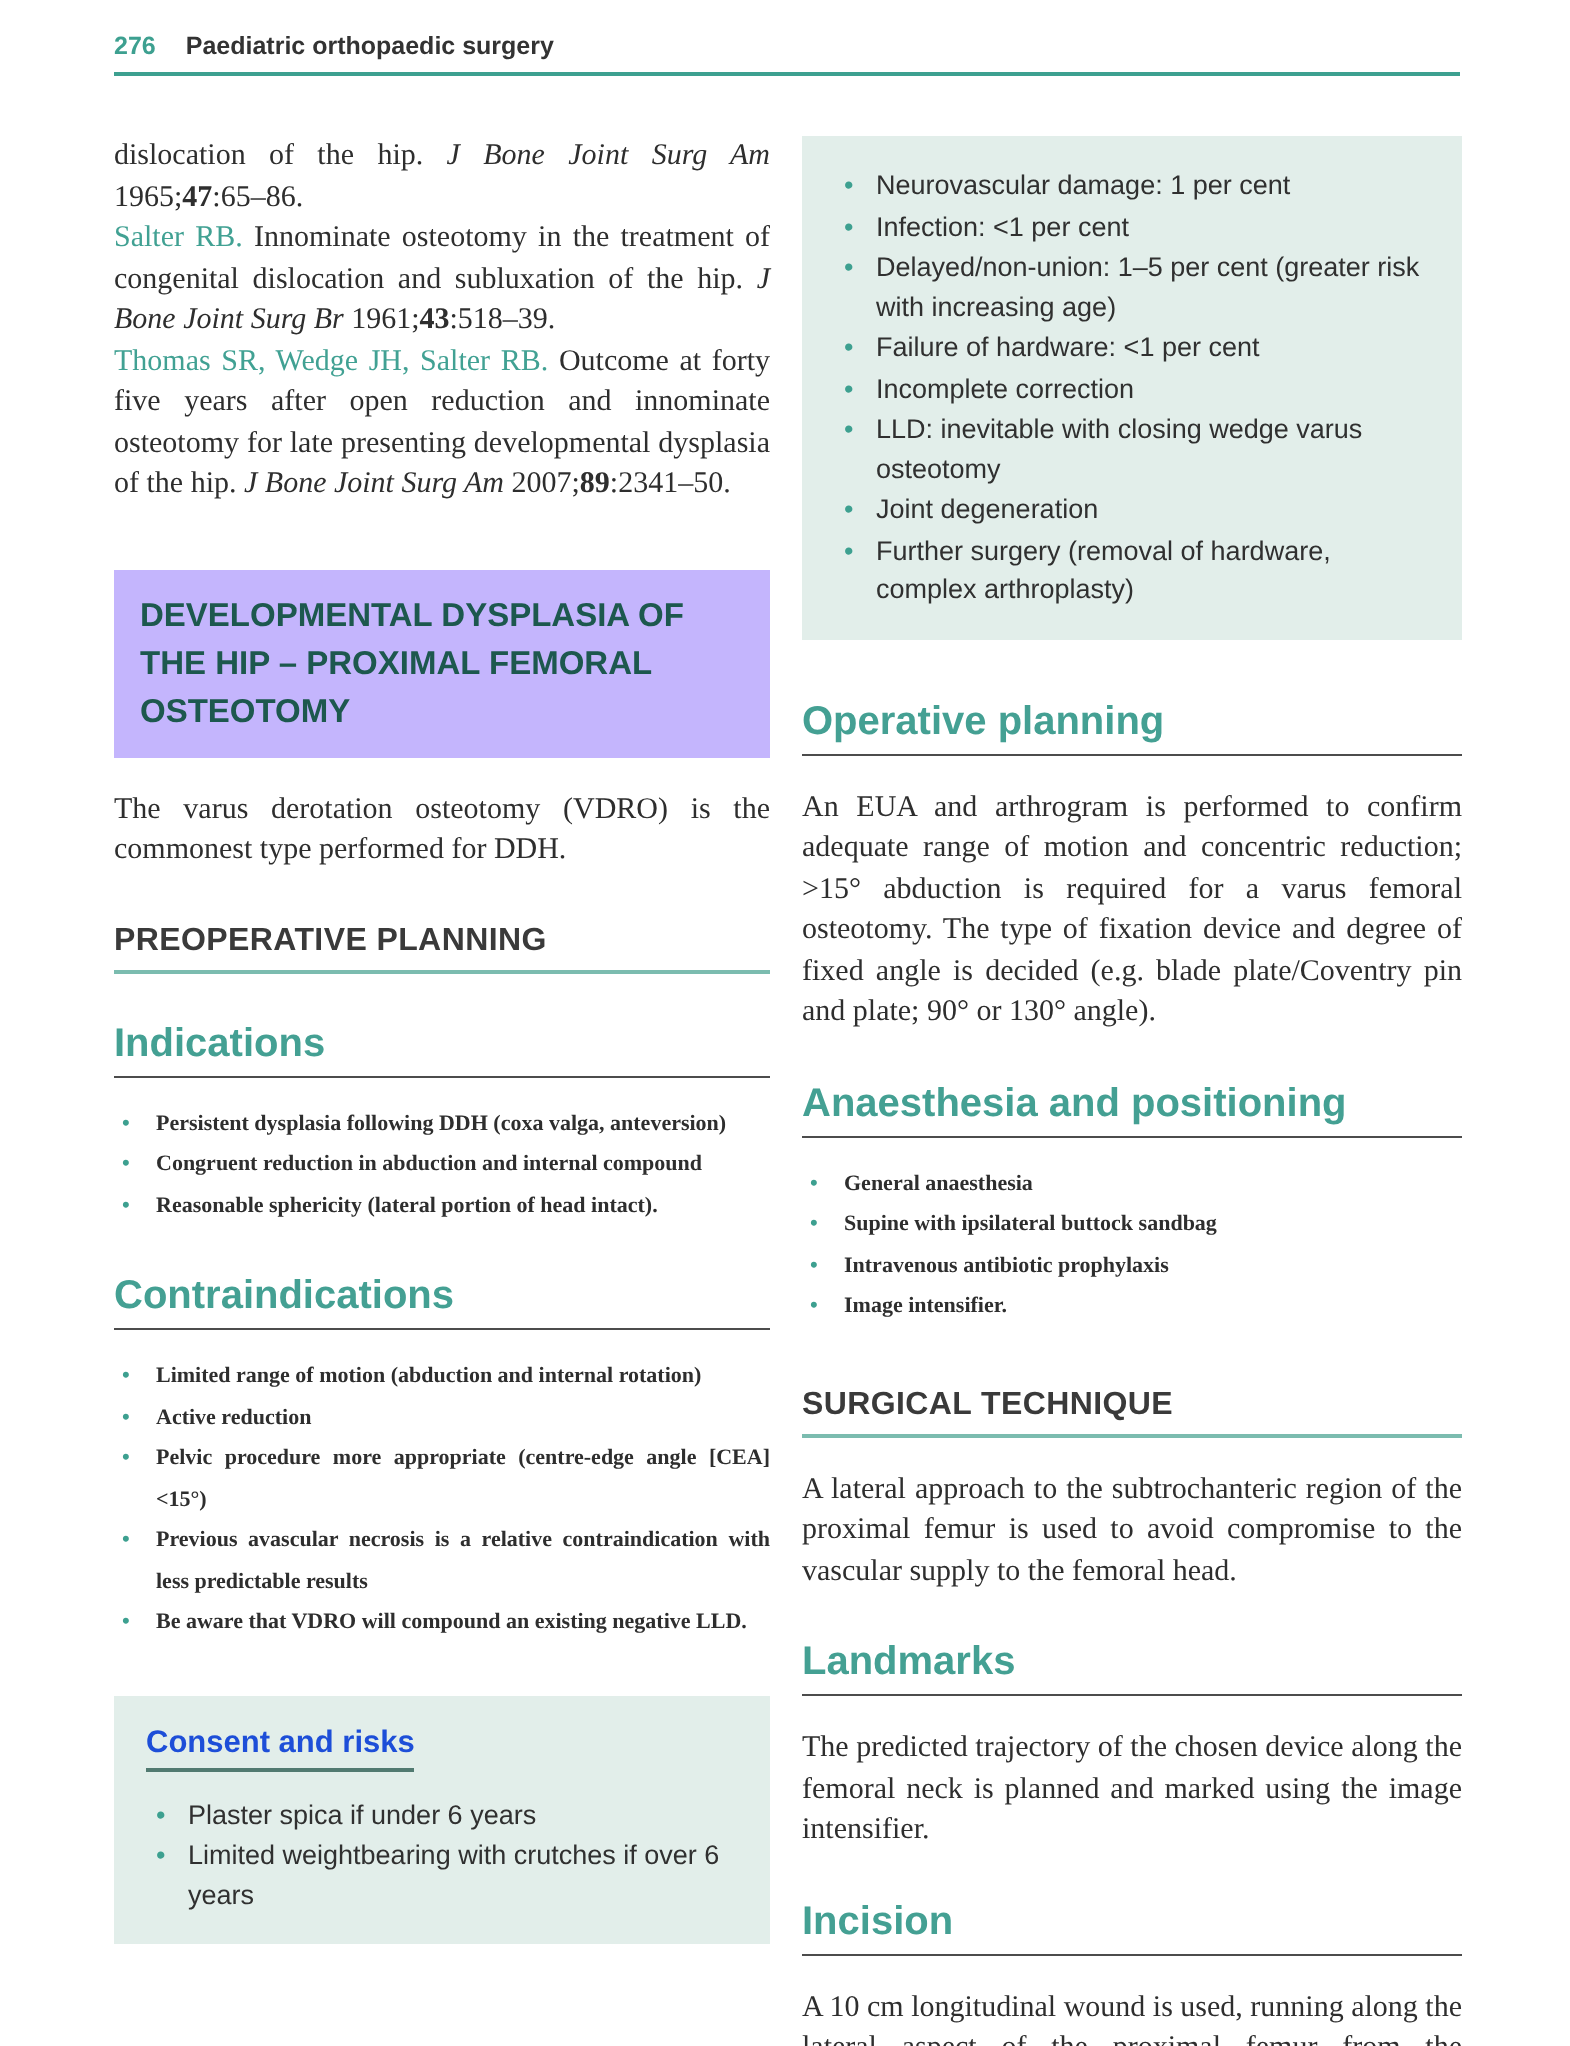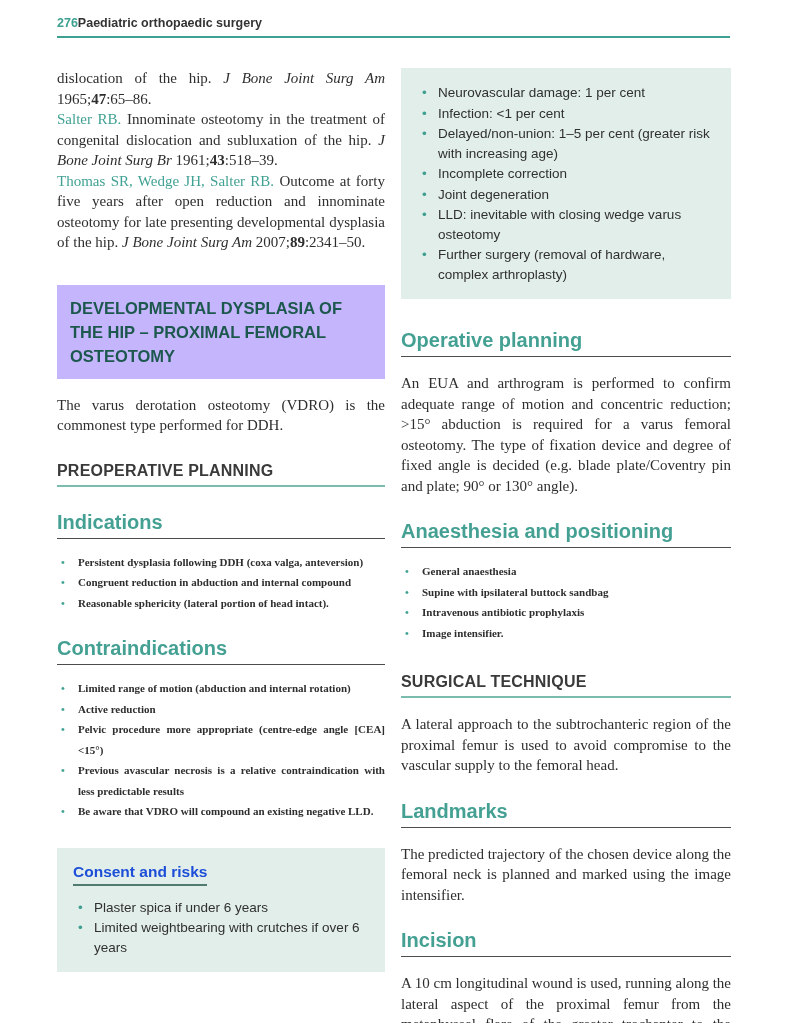--- a/index.html
+++ b/index.html
@@ -5,21 +5,21 @@
   html,body { margin:0; padding:0; }
   body {
     width:785px; height:1023px; overflow:hidden;
     background:#ffffff; color:#2e2e2e;
     font-family:"Liberation Serif", serif;
   }
   .page { box-sizing:border-box; width:785px; height:1023px; padding:16px 55px 0 57px; }
 
   
   .runhead {
-    display:flex; align-items:baseline; 
+    display:flex; align-items:baseline; gap:15px;
     font-family:"Liberation Sans", sans-serif; font-weight:bold; font-size:12.5px;
     border-bottom:2px solid #3da090; padding-bottom:6px;
   }
   .pagenum { color:#3da090; }
   .htitle  { color:#333333; }
 
   
   .cols { display:flex; gap:16px; margin-top:30px; }
   .col-left  { width:328px; flex:0 0 328px; }
   .col-right { width:330px; flex:0 0 330px; }
@@ -132,23 +132,24 @@
 
     </div>
 
     <div class="col-right">
 
       <div class="green-box risks-box">
         <ul class="sans-list">
           <li>Neurovascular damage: 1 per cent</li>
           <li>Infection: &lt;1 per cent</li>
           <li>Delayed/non-union: 1–5 per cent (greater risk with increasing age)</li>
+          <li>Failure of hardware: &lt;1 per cent</li>
           <li>Incomplete correction</li>
+          <li>LLD: inevitable with closing wedge varus osteotomy</li>
           <li>Joint degeneration</li>
-          <li>LLD: inevitable with closing wedge varus osteotomy</li>
           <li>Further surgery (removal of hardware, complex arthroplasty)</li>
         </ul>
       </div>
 
       <h4 class="sub-h" style="margin-top:30px;">Operative planning</h4>
       <p class="body-p">An EUA and arthrogram is performed to confirm adequate range of motion and concentric reduction; &gt;15° abduction is required for a varus femoral osteotomy. The type of fixation device and degree of fixed angle is decided (e.g. blade plate/Coventry pin and plate; 90° or 130° angle).</p>
 
       <h4 class="sub-h">Anaesthesia and positioning</h4>
       <ul class="serif-list">
         <li>General anaesthesia</li>

